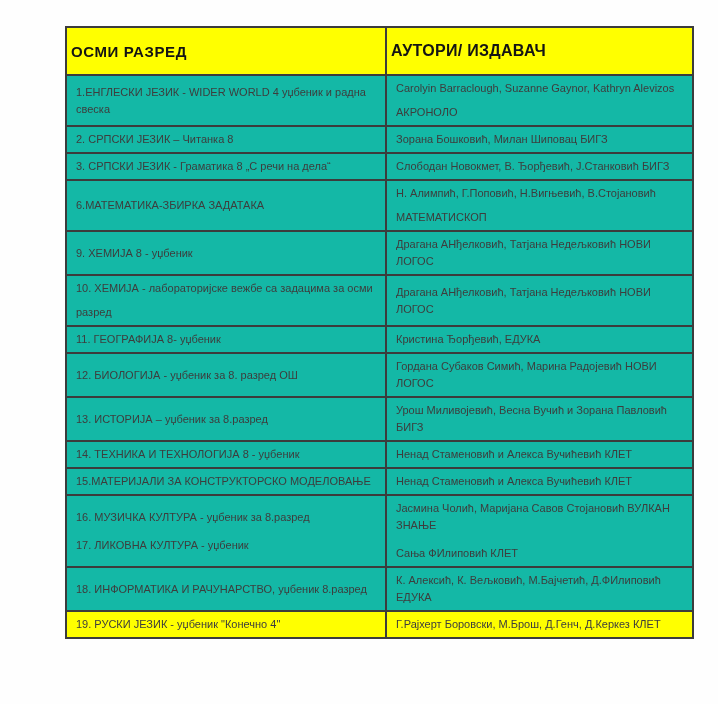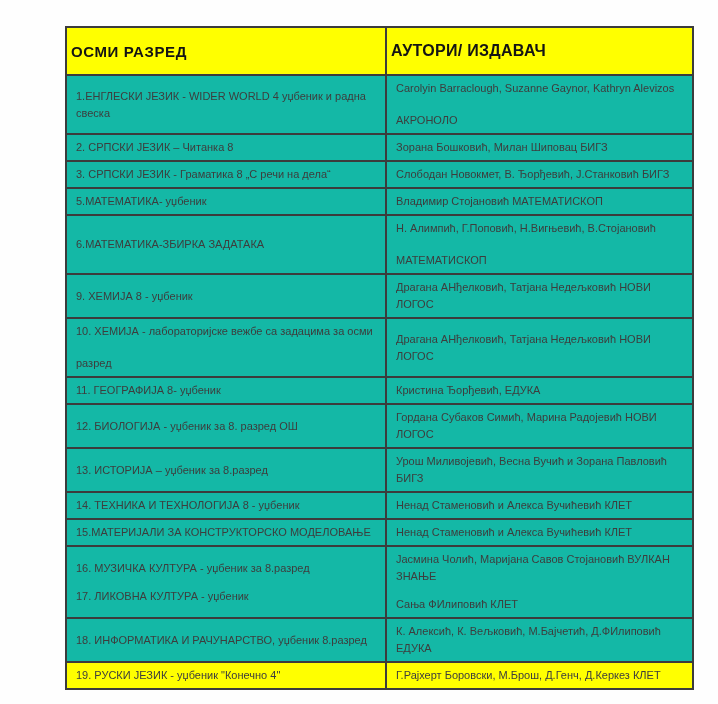--- a/index.html
+++ b/index.html
@@ -41,21 +41,21 @@
   th.h2 { font-size: 16px; letter-spacing: 0.3px; }
   table.booklist td {
     background: #14b8a6;
     color: #3d3d3d;
     font-size: 11px;
     padding: 4px 9px;
   }
   td.authors-cell { padding-left: 11px; }
   tr.highlight td { background: #ffff00; }
   .line { line-height: 17px; }
-  .line + .line { margin-top: 15px; }
+  .line + .line { margin-top: 7px; }
   tr.spaced .line + .line { margin-top: 11px; }
 </style>
 </head>
 <body>
 
 <div class="sheet">
   <table class="booklist">
     <colgroup>
       <col class="c1">
       <col class="c2">
@@ -83,28 +83,20 @@
           <td class="authors-cell">
             <div class="line">Зорана Бошковић, Милан Шиповац БИГЗ</div>
           </td>
         </tr>
         <tr>
           <td class="subject-cell">
             <div class="line">3. СРПСКИ ЈЕЗИК -  Граматика 8 „С  речи на дела“</div>
           </td>
           <td class="authors-cell">
             <div class="line">Слободан Новокмет, В. Ђорђевић, Ј.Станковић БИГЗ</div>
-          </td>
-        </tr>
-        <tr>
-          <td class="subject-cell">
-            <div class="line">5.МАТЕМАТИКА- уџбеник</div>
-          </td>
-          <td class="authors-cell">
-            <div class="line">Владимир  Стојановић МАТЕМАТИСКОП</div>
           </td>
         </tr>
         <tr>
           <td class="subject-cell">
             <div class="line">6.МАТЕМАТИКА-ЗБИРКА ЗАДАТАКА</div>
           </td>
           <td class="authors-cell">
             <div class="line">Н. Алимпић, Г.Поповић, Н.Вигњевић, В.Стојановић</div>
             <div class="line">МАТЕМАТИСКОП</div>
           </td>

